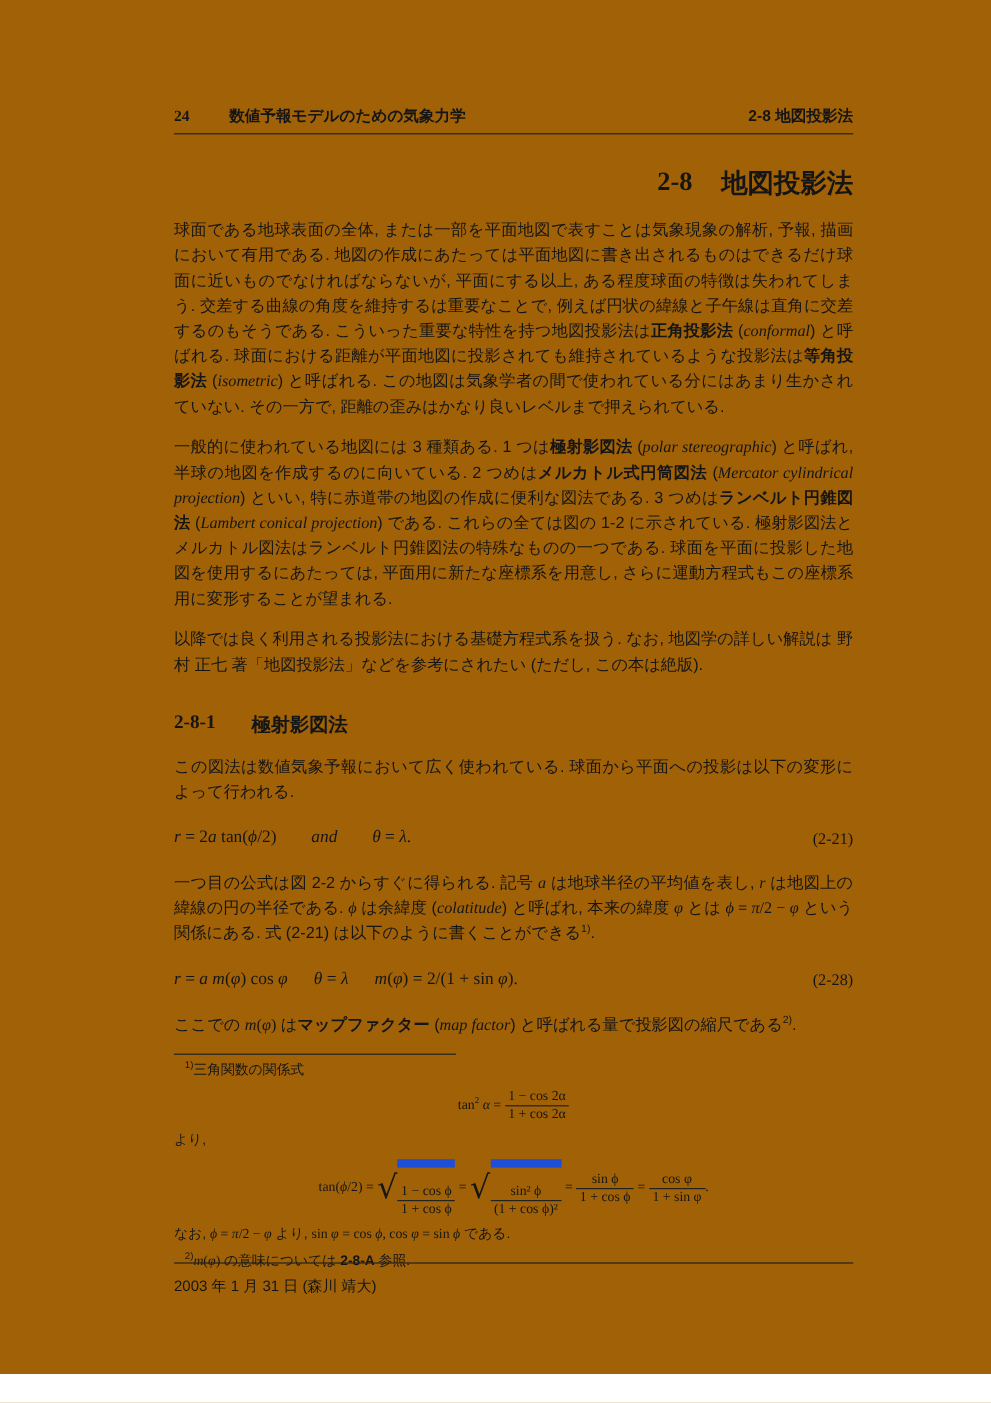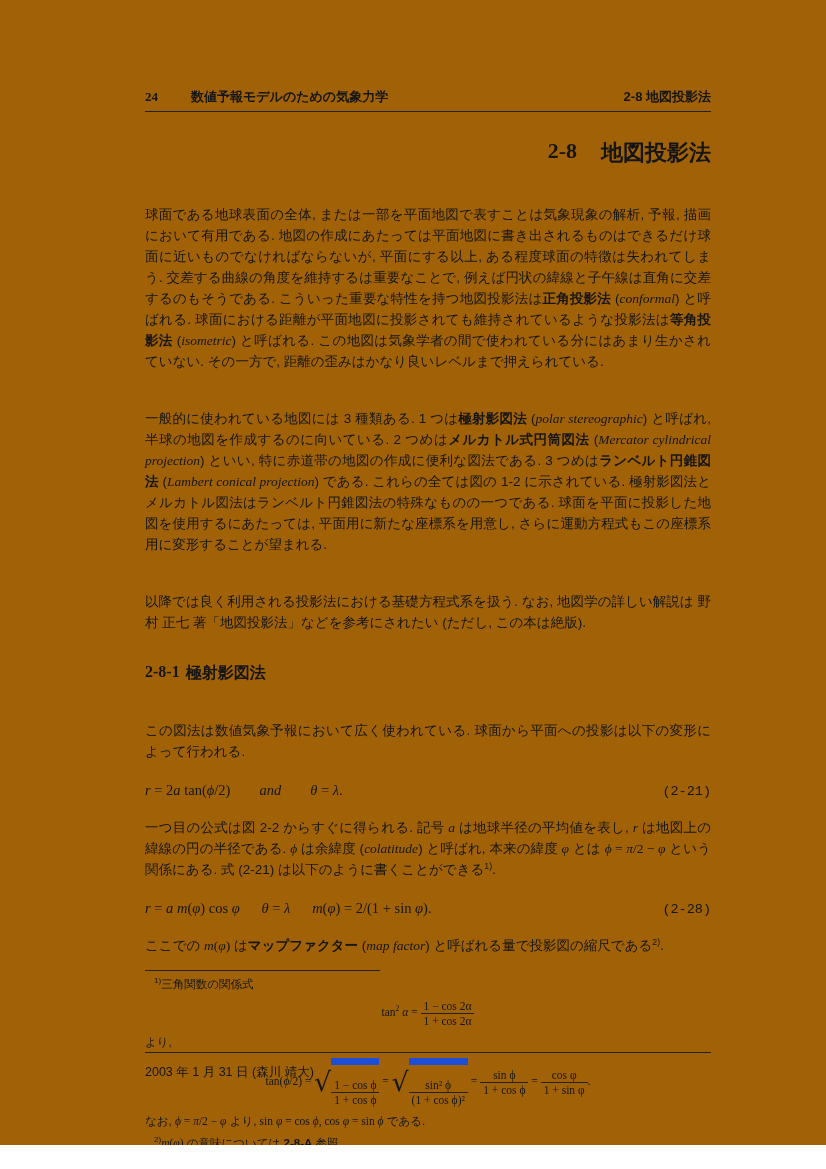--- a/index.html
+++ b/index.html
@@ -9,32 +9,32 @@
   .content { position:absolute; left:145px; top:88px; width:566px; }
 
   .pagehead { display:flex; align-items:baseline; font-weight:bold; font-size:13px; }
   .pagehead .pnum { width:46px; font-family:"Liberation Serif","DejaVu Serif",serif; }
   .pagehead .htitle { flex:1; }
   .pagehead .hright { text-align:right; }
   .headrule { border-bottom:1.2px solid #222; margin-top:5px; }
 
   .sec { font-size:22px; font-weight:bold; margin-top:26px; display:flex; gap:24px;justify-content:flex-end; }
   .sec .secnum { font-family:"Liberation Serif","DejaVu Serif",serif; }
-  .subsec { font-size:16px; font-weight:bold; margin-top:30px; display:flex; gap:6px; }
+  .subsec { font-size:16px; font-weight:bold; margin-top:30px; display:flex; gap:30px; }
   .subsec .secnum { font-family:"Liberation Serif","DejaVu Serif",serif; }
 
-  p.body { font-size:13.5px; line-height:21px; text-align:justify; margin-top:36px; }
+  p.body { font-size:13.5px; line-height:21px; text-align:justify; margin-top:13px; }
   .run.b { font-weight:bold; }
   .run.i { font-family:"Liberation Serif","DejaVu Serif",serif; font-style:italic; }
   .run.m { font-family:"Liberation Serif","DejaVu Serif",serif; }
   .run.sup { font-size:0.65em; vertical-align:super; line-height:0; }
 
   .eqrow { position:relative; margin:20px 0 18px 0; font-size:14.5px; 
            font-family:"Liberation Serif","DejaVu Serif",serif; }
-  .eqnum { position:absolute; right:0; top:50%; transform:translateY(-50%); font-size:13.5px;font-family:Liberation Mono, monospace; }
+  .eqnum { position:absolute; right:0; top:50%; transform:translateY(-50%); font-size:13.5px; }
 
   .fnblock { margin-top:14px; }
   .fnrule { width:235px; border-bottom:1px solid #222; }
   .fn { font-size:11.5px; line-height:17px; margin-top:5px; }
   .fn.indent { text-indent:9px; }
   .fnmark { font-size:0.7em; vertical-align:super; line-height:0; }
   .fneq { text-align:center; margin:7px 0; font-size:11.5px;
           font-family:"Liberation Serif","DejaVu Serif",serif; }
   .frac { display:inline-block; vertical-align:middle; text-align:center; }
   .frac .fnum { display:block; padding:0 3px 1px 3px; }

